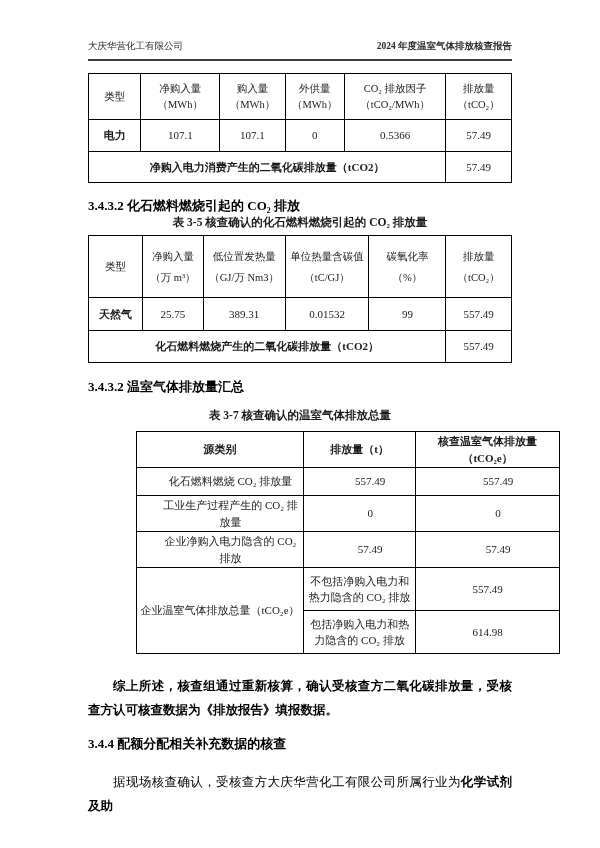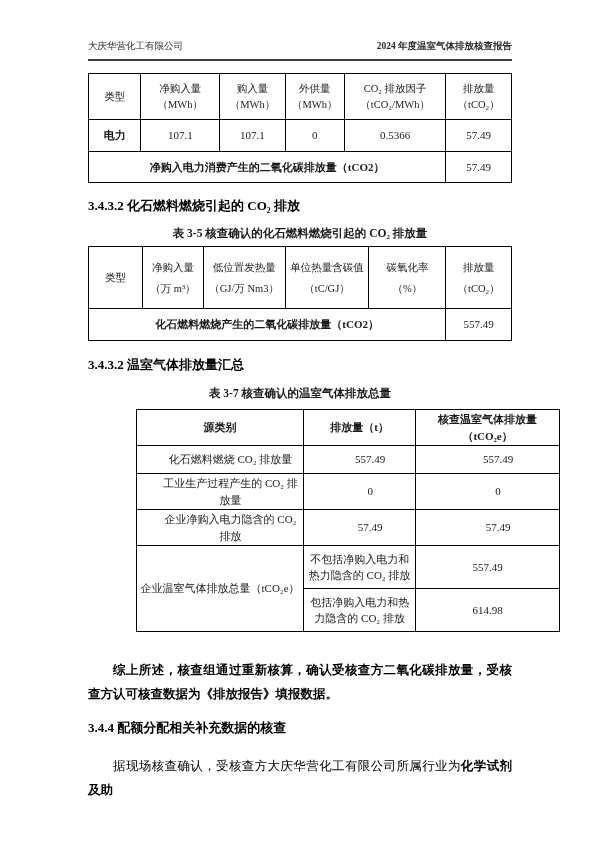--- a/index.html
+++ b/index.html
@@ -40,24 +40,24 @@
   .tbl-3 .data td { height: 28px; padding-left: 23px; }
   .tbl-3 .sub td { height: 43px; }
   .row-type { font-weight: bold; }
   .total-label { font-weight: bold; }
   .unit-line { display: block; }
 
   
   .section-heading { margin-top: 14px; font-size: 13px; font-weight: bold; color: #000; }
   .section-heading.second { margin-top: 15px; }
   .section-heading.third { margin-top: 13px; }
-  .table-caption { margin-top: 11px; text-align: center; font-size: 11.5px; font-weight: bold; }
+  .table-caption { margin-top: 0; text-align: center; font-size: 11.5px; font-weight: bold; }
   .table-caption.second { margin-top: 12px; }
   .para {
-    margin-top: 26px; font-size: 12.5px; line-height: 24px;
+    margin-top: 20px; font-size: 12.5px; line-height: 24px;
     text-align: justify; text-indent: 2em; color: #000;
   }
   .para.bold { font-weight: bold; }
   .para.last { margin-top: 17px; }
   .para .emph { font-weight: bold; }
 
   .page-number { margin-top: 22px; text-align: center; font-size: 10px; }
 </style>
 </head>
 <body>
@@ -150,20 +150,28 @@
           </td>
       <td>
             <span class="unit-line">碳氧化率</span>
             <span class="unit-line">（%）</span>
           </td>
       <td>
             <span class="unit-line">排放量</span>
             <span class="unit-line">（tCO₂）</span>
           </td>
     </tr>
+    <tr class="data">
+      <td class="row-type">天然气</td>
+      <td>25.75</td>
+      <td>389.31</td>
+      <td>0.01532</td>
+      <td>99</td>
+      <td>557.49</td>
+    </tr>
     <tr class="total">
       <td colspan="5" class="total-label">化石燃料燃烧产生的二氧化碳排放量（tCO2）</td>
       <td>557.49</td>
     </tr>
   </tbody>
     </table>
 
   <h3 class="section-heading second">3.4.3.2 温室气体排放量汇总</h3>
   <div class="table-caption second">表 3-7 核查确认的温室气体排放总量</div>
 

